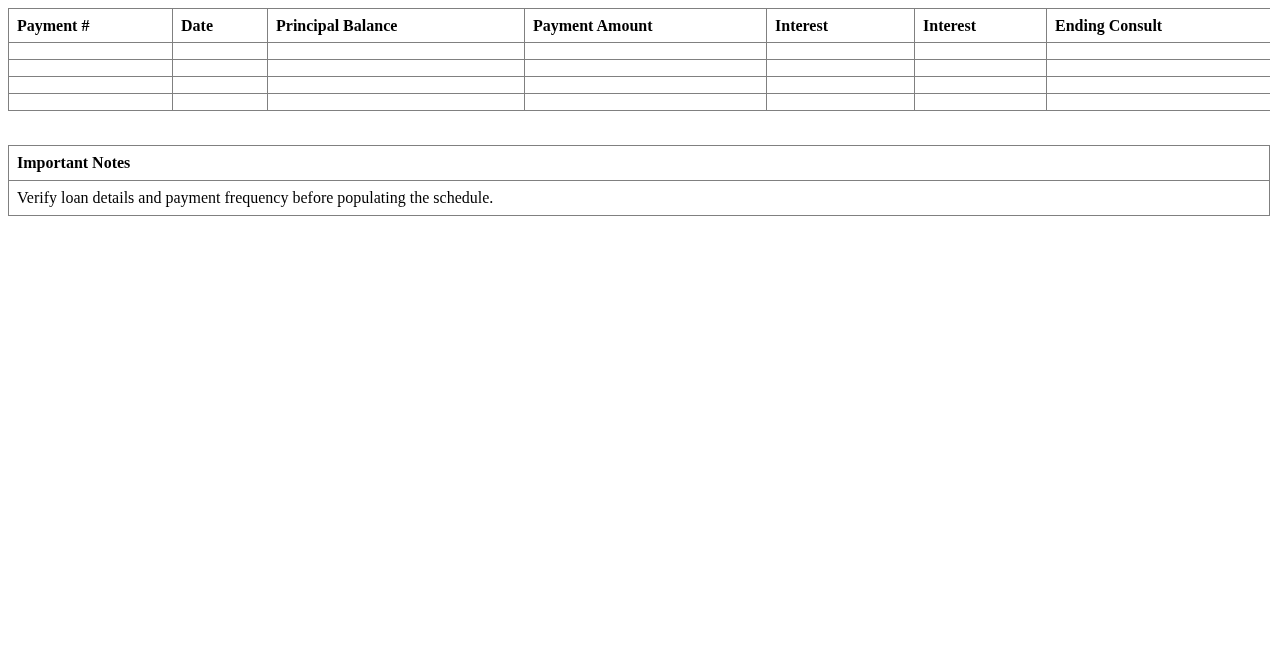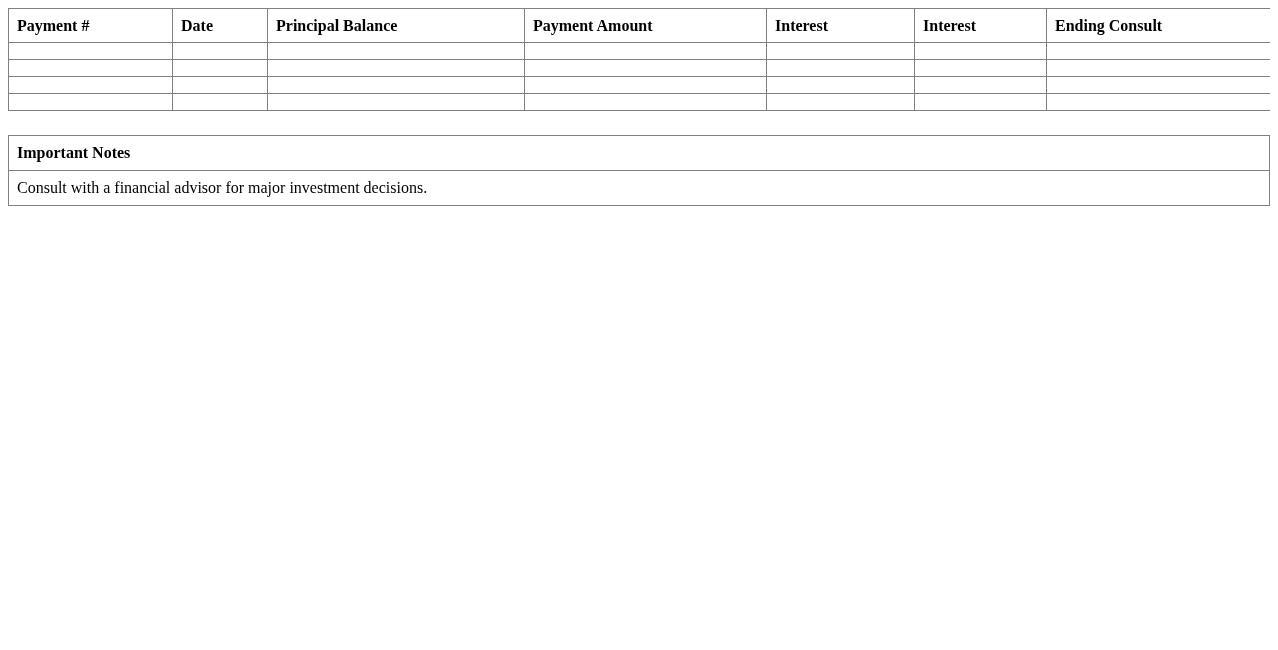--- a/index.html
+++ b/index.html
@@ -28,21 +28,21 @@
     .schedule th {
       height: 33px;
       font-weight: bold;
       font-size: 16px;
     }
     .schedule td {
       height: 16px;
       padding: 0;
     }
     .notes {
-      margin-top: 24px;
+      margin-top: 34px;
     }
     .notes th {
       height: 34px;
       font-weight: bold;
     }
     .notes td {
       height: 34px;
     }
   </style>
 </head>
@@ -110,16 +110,16 @@
 </table>
 
 <table class="notes">
   <thead>
     <tr>
       <th>Important Notes</th>
     </tr>
   </thead>
   <tbody>
     <tr>
-      <td>Consult with a financial advisor for major investment decisions.</td>
+      <td>Verify loan details and payment frequency before populating the schedule.</td>
     </tr>
   </tbody>
 </table>
 
 </body></html>

